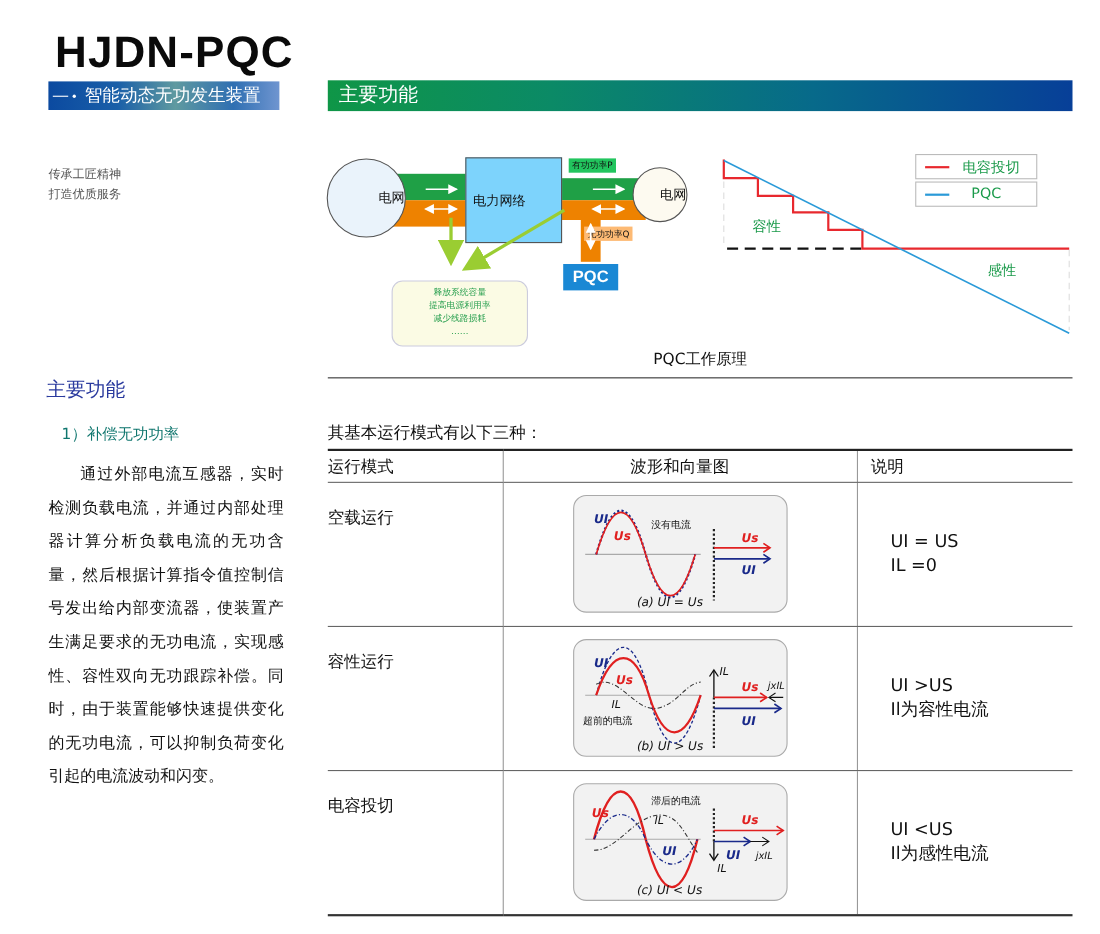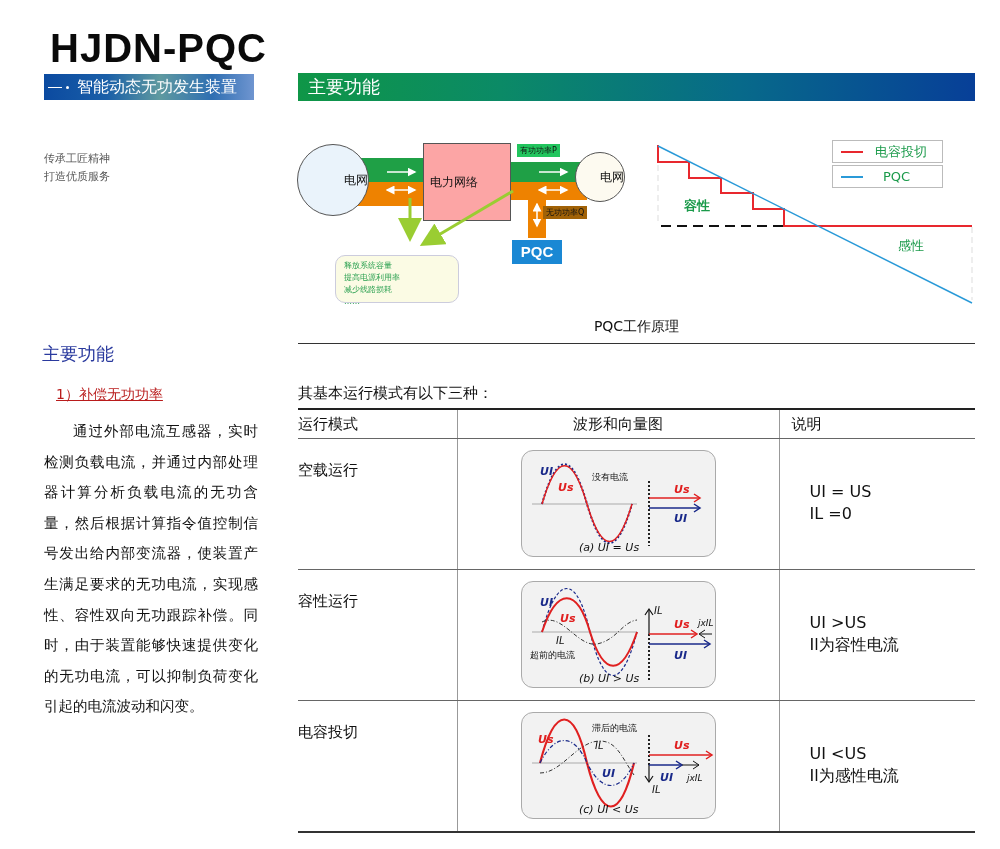--- a/index.html
+++ b/index.html
@@ -9,28 +9,28 @@
   .brand-title { position: absolute; left: 50px; top: 26px; font-family: "Liberation Sans", sans-serif; font-weight: bold; font-size: 40px; letter-spacing: 1px; color: #0a0a0a; }
   .brand-sub { position: absolute; left: 44px; top: 74px; width: 210px; height: 26px; background: linear-gradient(90deg, #0b4aa0 0%, #1a5fa8 30%, #5f9aa0 55%, #2f6fb2 80%, #6f95d0 100%); color: #fff; font-size: 16px; line-height: 26px; padding-left: 4px; white-space: nowrap; overflow: hidden; }
   .brand-sub .dash { display: inline-block; width: 14px; height: 1px; background: #fff; vertical-align: middle; margin-right: 4px; }
   .brand-sub .dot { display: inline-block; width: 3px; height: 3px; background: #fff; border-radius: 50%; vertical-align: middle; margin-right: 8px; }
 
   .slogan { position: absolute; left: 44px; top: 150px; font-size: 11px; line-height: 18px; color: #555; }
 
   .section-bar { position: absolute; left: 298px; top: 73px; width: 677px; height: 28px; background: linear-gradient(90deg, #0f9647 0%, #0b8a66 30%, #076a8a 65%, #073f98 100%); color: #fff; font-size: 18px; line-height: 28px; padding-left: 10px; }
 
   .left-heading { position: absolute; left: 42px; top: 342px; font-size: 18px; color: #2a3a9e; }
-  .left-sub { position: absolute; left: 56px; top: 386px; font-size: 14px; color: #b91c1c; text-decoration: underline; }
+  .left-sub { position: absolute; left: 56px; top: 386px; font-size: 14px; color: #0f766e; }
   .left-para { position: absolute; left: 44px; top: 416px; width: 214px; font-size: 14.5px; line-height: 30.6px; color: #111; text-indent: 2em; text-align: justify; }
 
   
   .flow { position: absolute; left: 295px; top: 130px; width: 330px; height: 180px; }
   .flow .band { position: absolute; }
   .flow .circle { position: absolute; border: 1px solid #555; border-radius: 50%; display: flex; align-items: center; justify-content: flex-end; font-size: 12px; }
-  .flow .box { position: absolute; border: 1px solid #555; background: #fca5a5; font-size: 12px; display: flex; align-items: center; padding-left: 6px; }
+  .flow .box { position: absolute; border: 1px solid #555; background: #7dd3fc; font-size: 12px; display: flex; align-items: center; padding-left: 6px; }
   .flow .tag { position: absolute; font-size: 8px; color: #111; padding: 1px 3px; white-space: nowrap; }
   .flow .pqc { position: absolute; background: #1a88d4; color: #fff; font-weight: bold; font-size: 15px; text-align: center; font-family: "Liberation Sans", sans-serif; }
   .flow .bubble { position: absolute; background: #fbfbe4; border: 1px solid #ccd; border-radius: 10px; font-size: 8px; line-height: 12px; color: #2aa050; padding: 4px 8px; }
   .flow svg { position: absolute; left: 0; top: 0; }
 
   .curve-chart { position: absolute; left: 645px; top: 130px; width: 340px; height: 180px; }
   .legend { position: absolute; left: 832px; top: 140px; width: 111px; }
   .legend .row { height: 23px; border: 1px solid #bbb; display: flex; align-items: center; padding-left: 8px; font-size: 13px; color: #1a9a4a; margin-bottom: 2px; background: #fff; }
   .legend .sw { width: 22px; height: 2px; margin-right: 12px; }
   .zone-label { position: absolute; font-size: 13px; color: #1a9a4a; }
@@ -80,23 +80,23 @@
   <div class="circle" style="left:2px; top:14px; width:72px; height:72px; background:#eaf3fb;">
       <span>电网</span>
     </div>
   <div class="box" style="left:128px; top:13px; width:88px; height:78px;">
       <span>电力网络</span>
     </div>
   <div class="circle" style="left:280px; top:22px; width:50px; height:50px; background:#fdfaf0;">
       <span>电网</span>
     </div>
   <div class="tag" style="left:222px; top:14px; background:#22c55e;">有功功率P</div>
-  <div class="tag" style="left:248px; top:76px; background:#a16207;">无功功率Q</div>
+  <div class="tag" style="left:236px; top:76px; background:#fdba74;">无功功率Q</div>
   <div class="pqc" style="left:217px; top:110px; width:50px; height:24px; line-height:24px;">PQC</div>
-  <div class="bubble" style="left:40px; top:125px; width:124px; height:48px;">
+  <div class="bubble" style="left:61px; top:125px; width:124px; height:60px;text-align:center;">
     <div>释放系统容量</div>
     <div>提高电源利用率</div>
     <div>减少线路损耗</div>
     <div>……</div>
   </div>
   <svg width="330" height="180">
     <defs>
       <marker id="wh" markerWidth="6" markerHeight="6" refX="5" refY="3" orient="auto">
           <path d="M0,0 L6,3 L0,6 z" fill="#fff"></path>
         </marker>
@@ -127,21 +127,21 @@
 <div class="legend">
   <div class="row">
       <span class="sw" style="background:#e8282e;"></span>
       <span>电容投切</span>
     </div>
   <div class="row">
       <span class="sw" style="background:#2a9ad8;"></span>
       <span style="margin-left:8px;">PQC</span>
     </div>
 </div>
-<div class="zone-label" style="left:684px; top:197px;font-weight:bold;">容性</div>
+<div class="zone-label" style="left:684px; top:197px;">容性</div>
 <div class="zone-label" style="left:898px; top:237px;">感性</div>
 
 <div class="caption">PQC工作原理</div>
 <div class="rule" style="top:343px;"></div>
 
 <div class="intro">其基本运行模式有以下三种：</div>
 
 <table class="tbl">
   <colgroup>
       <col style="width:159px">

